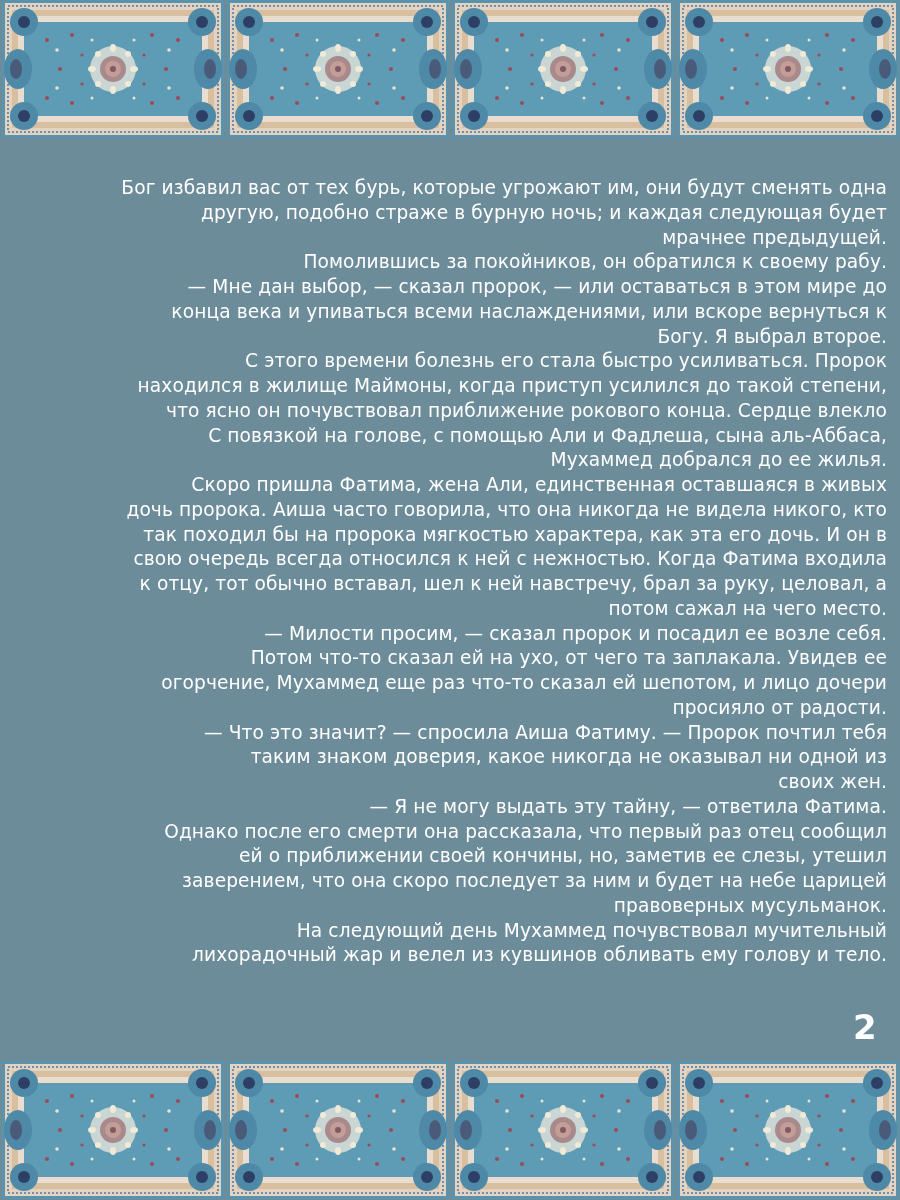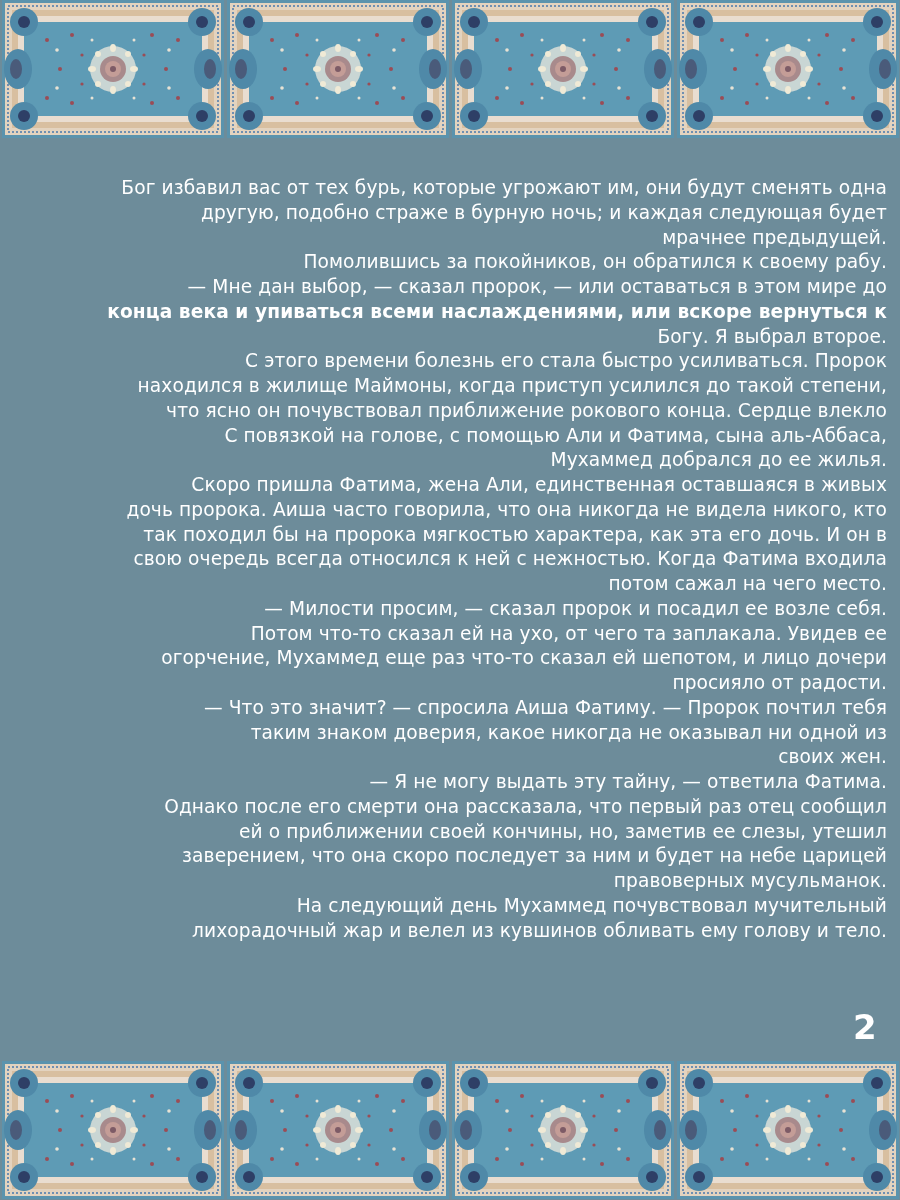--- a/index.html
+++ b/index.html
@@ -302,31 +302,32 @@
   </svg>
 </div>
 </div>
 
 <div class="text-block" id="text-block">
     <span class="line" style="padding-left: 0px;">Бог избавил вас от тех бурь, которые угрожают им, они будут сменять одна</span>
     <span class="line" style="padding-left: 0px;">другую, подобно страже в бурную ночь; и каждая следующая будет</span>
     <span class="line" style="padding-left: 0px;">мрачнее предыдущей.</span>
     <span class="line" style="padding-left: 28px;">Помолившись за покойников, он обратился к своему рабу.</span>
     <span class="line" style="padding-left: 26px;">— Мне дан выбор, — сказал пророк, — или оставаться в этом мире до</span>
-    <span class="line" style="padding-left: 0px; font-weight: bold;">конца века и упиваться всеми наслаждениями, или вскоре вернуться к</span>
+    <span class="line" style="padding-left: 0px;">конца века и упиваться всеми наслаждениями, или вскоре вернуться к</span>
     <span class="line" style="padding-left: 0px;">Богу. Я выбрал второе.</span>
     <span class="line" style="padding-left: 27px;">С этого времени болезнь его стала быстро усиливаться. Пророк</span>
     <span class="line" style="padding-left: 0px;">находился в жилище Маймоны, когда приступ усилился до такой степени,</span>
     <span class="line" style="padding-left: 0px;">что ясно он почувствовал приближение рокового конца. Сердце влекло</span>
-    <span class="line" style="padding-left: 0px;">С повязкой на голове, с помощью Али и Фатима, сына аль-Аббаса,</span>
+    <span class="line" style="padding-left: 0px;">С повязкой на голове, с помощью Али и Фадлеша, сына аль-Аббаса,</span>
     <span class="line" style="padding-left: 0px;">Мухаммед добрался до ее жилья.</span>
     <span class="line" style="padding-left: 27px;">Скоро пришла Фатима, жена Али, единственная оставшаяся в живых</span>
     <span class="line" style="padding-left: 0px;">дочь пророка. Аиша часто говорила, что она никогда не видела никого, кто</span>
     <span class="line" style="padding-left: 0px;">так походил бы на пророка мягкостью характера, как эта его дочь. И он в</span>
     <span class="line" style="padding-left: 0px;">свою очередь всегда относился к ней с нежностью. Когда Фатима входила</span>
+    <span class="line" style="padding-left: 0px;">к отцу, тот обычно вставал, шел к ней навстречу, брал за руку, целовал, а</span>
     <span class="line" style="padding-left: 0px;">потом сажал на чего место.</span>
     <span class="line" style="padding-left: 32px;">— Милости просим, — сказал пророк и посадил ее возле себя.</span>
     <span class="line" style="padding-left: 34px;">Потом что-то сказал ей на ухо, от чего та заплакала. Увидев ее</span>
     <span class="line" style="padding-left: 0px;">огорчение, Мухаммед еще раз что-то сказал ей шепотом, и лицо дочери</span>
     <span class="line" style="padding-left: 0px;">просияло от радости.</span>
     <span class="line" style="padding-left: 38px;">— Что это значит? — спросила Аиша Фатиму. — Пророк почтил тебя</span>
     <span class="line" style="padding-left: 0px;">таким знаком доверия, какое никогда не оказывал ни одной из</span>
     <span class="line" style="padding-left: 4px; margin-left: 43px;">своих жен.</span>
     <span class="line" style="padding-left: 32px;">— Я не могу выдать эту тайну, — ответила Фатима.</span>
     <span class="line" style="padding-left: 34px;">Однако после его смерти она рассказала, что первый раз отец сообщил</span>

